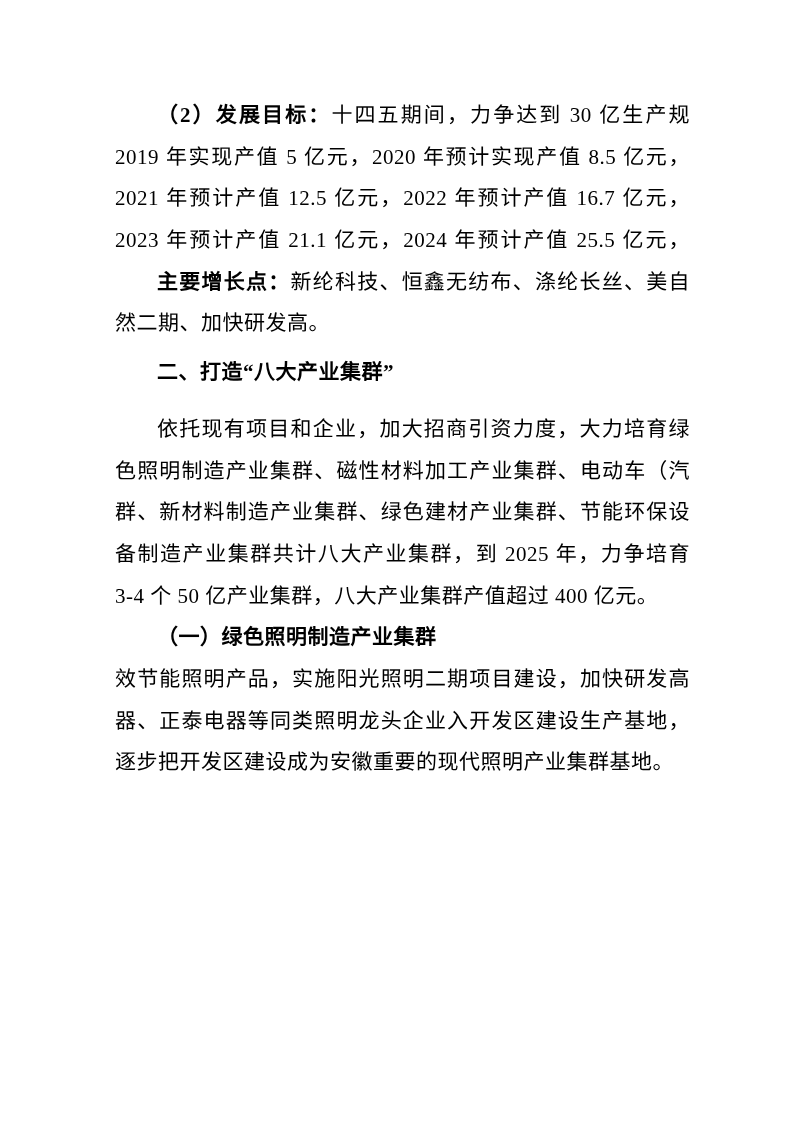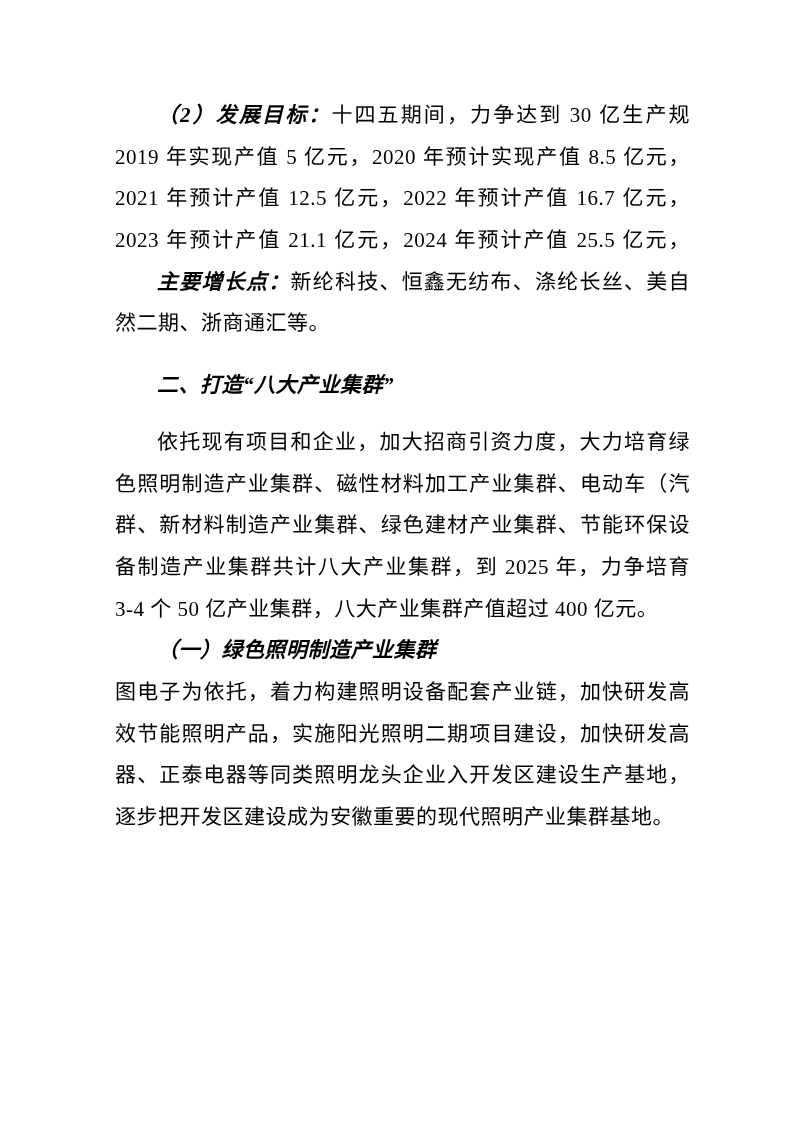--- a/index.html
+++ b/index.html
@@ -35,26 +35,25 @@
     letter-spacing: 0.5px;
   }
   .line.last {
     text-align-last: left;
     -moz-text-align-last: left;
   }
   .line.indent {
     text-indent: 42px;
   }
   .block-heading-1 {
-    margin-top: 20px;
+    margin-top: 7px;
     margin-bottom: 15px;
   }
   .run-bold {
     font-weight: bold;
-    font-style: italic;
   }
   .footer {
     position: absolute;
     top: 1036px;
     left: 0;
     width: 100%;
     text-align: center;
     font-size: 13px;
     line-height: 16px;
   }
@@ -65,35 +64,34 @@
 <div class="page">
   <div class="content" id="doc-content">
       <div class="block">
         <div class="line indent"><span class="run-bold">（2）发展目标：</span><span class="run">十四五期间，力争达到 30 亿生产规模。</span></div>
         <div class="line"><span class="run">2019 年实现产值 5 亿元，2020 年预计实现产值 8.5 亿元，</span></div>
         <div class="line"><span class="run">2021 年预计产值 12.5 亿元，2022 年预计产值 16.7 亿元，</span></div>
         <div class="line"><span class="run">2023 年预计产值 21.1 亿元，2024 年预计产值 25.5 亿元，</span></div>
       </div>
       <div class="block">
         <div class="line indent"><span class="run-bold">主要增长点：</span><span class="run">新纶科技、恒鑫无纺布、涤纶长丝、美自</span></div>
-        <div class="line last"><span class="run">然二期、浙商通汇等。</span></div>
+        <div class="line last"><span class="run">然二期、加快研发高。</span></div>
       </div>
       <div class="block block-heading-1">
         <div class="line indent last"><span class="run-bold">二、打造“八大产业集群”</span></div>
       </div>
       <div class="block">
         <div class="line indent"><span class="run">依托现有项目和企业，加大招商引资力度，大力培育绿</span></div>
         <div class="line"><span class="run">色照明制造产业集群、磁性材料加工产业集群、电动车（汽</span></div>
         <div class="line"><span class="run">群、新材料制造产业集群、绿色建材产业集群、节能环保设</span></div>
         <div class="line"><span class="run">备制造产业集群共计八大产业集群，到 2025 年，力争培育</span></div>
         <div class="line last"><span class="run">3-4 个 50 亿产业集群，八大产业集群产值超过 400 亿元。</span></div>
       </div>
       <div class="block block-heading-2">
         <div class="line indent last"><span class="run-bold">（一）绿色照明制造产业集群</span></div>
       </div>
       <div class="block">
-        <div class="line"><span class="run">图电子为依托，着力构建照明设备配套产业链，加快研发高</span></div>
         <div class="line"><span class="run">效节能照明产品，实施阳光照明二期项目建设，加快研发高</span></div>
         <div class="line"><span class="run">器、正泰电器等同类照明龙头企业入开发区建设生产基地，</span></div>
         <div class="line last"><span class="run">逐步把开发区建设成为安徽重要的现代照明产业集群基地。</span></div>
       </div>
     </div>
 </div>
 
 </body></html>

